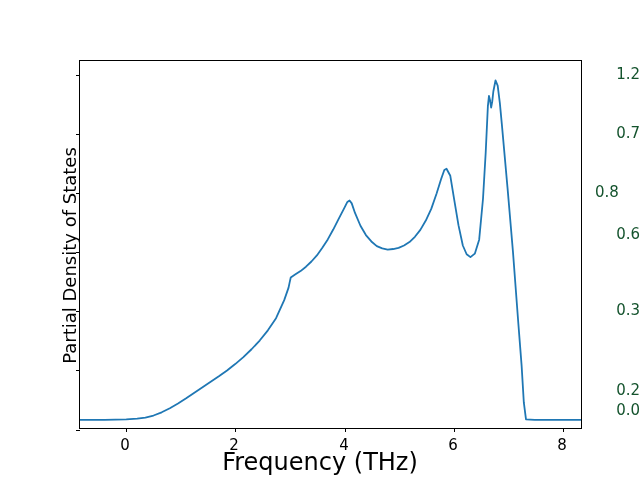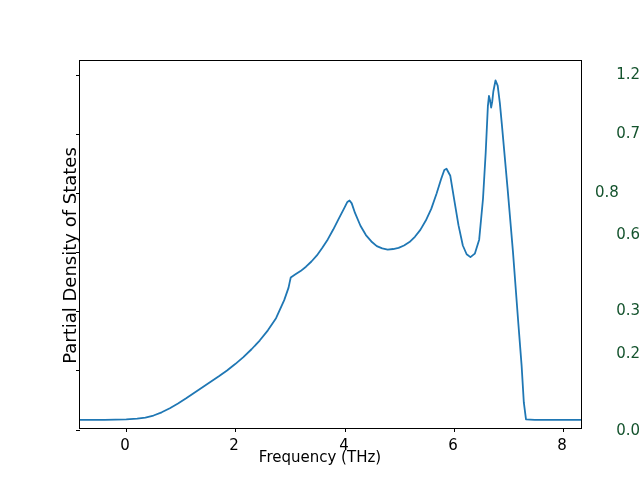--- a/index.html
+++ b/index.html
@@ -32,21 +32,21 @@
   }
   .ticklabel-x{
     position:absolute;
     font-size:15px;color:#000;
     white-space:nowrap;
     transform:translateX(-50%);
   }
 
   #xlabel{
     position:absolute;left:0;width:640px;top:448px;
-    text-align:center;font-size:15px;color:#000;
+    text-align:center;font-size:24px;color:#000;
   }
   #ylabel{
     position:absolute;
     left:-135px;top:170px;width:360px;
     text-align:center;font-size:18px;color:#000;
     transform:rotate(-90deg);
     transform-origin:center center;
   }
   #ylabel-wrap{position:absolute;left:24px;top:75px;width:1px;height:1px;}
 </style>
@@ -68,22 +68,22 @@
     <div class="tick-y" style="top:73px;"></div>
     <div class="tick-y" style="top:14px;"></div>
 
     <div class="tick-x" style="left:46px;"></div>
     <div class="tick-x" style="left:155px;"></div>
     <div class="tick-x" style="left:265px;"></div>
     <div class="tick-x" style="left:374px;"></div>
     <div class="tick-x" style="left:483px;"></div>
   </div>
 
-  <div class="ticklabel-y" style="top:430px;width:66px;">0.0</div>
-  <div class="ticklabel-y" style="top:353px;width:66px;">0.2</div>
+  <div class="ticklabel-y" style="top:410px;width:66px;">0.0</div>
+  <div class="ticklabel-y" style="top:390px;width:66px;">0.2</div>
   <div class="ticklabel-y" style="top:310px;width:66px;">0.3</div>
   <div class="ticklabel-y" style="top:234px;width:66px;">0.6</div>
   <div class="ticklabel-y" style="top:192px;width:66px;text-align:center;">0.8</div>
   <div class="ticklabel-y" style="top:133px;width:66px;">0.7</div>
   <div class="ticklabel-y" style="top:74px;width:66px;">1.2</div>
 
   <div class="ticklabel-x" style="left:125px;top:436px;">0</div>
   <div class="ticklabel-x" style="left:234px;top:436px;">2</div>
   <div class="ticklabel-x" style="left:344px;top:436px;">4</div>
   <div class="ticklabel-x" style="left:453px;top:436px;">6</div>

